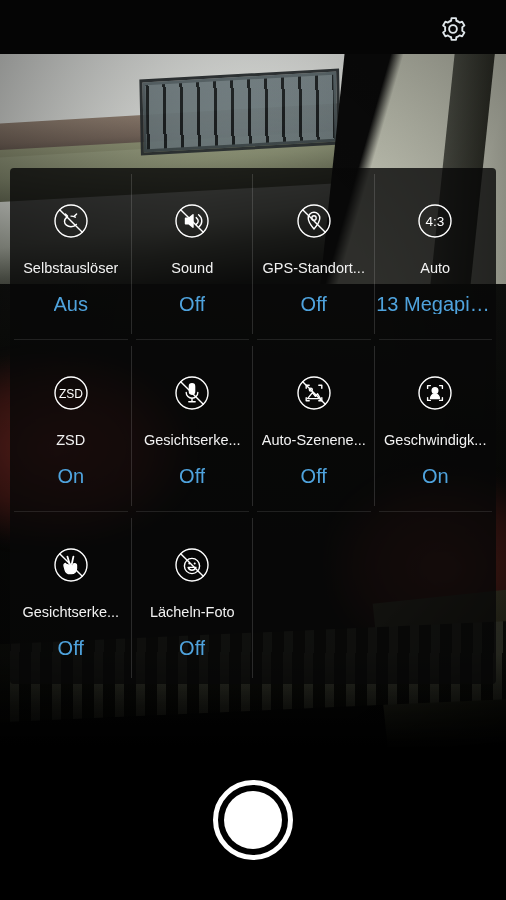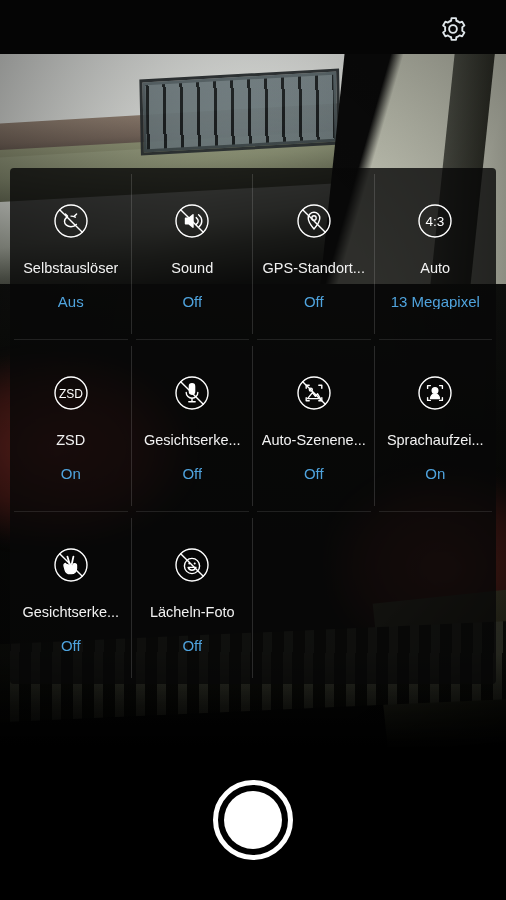--- a/index.html
+++ b/index.html
@@ -202,21 +202,21 @@
     font-size: 14.5px;
     line-height: 1;
     max-width: 116px;
     white-space: nowrap;
     overflow: hidden;
     text-overflow: ellipsis;
     margin-bottom: 18px;
   }
   .cell-value {
     color: #4fa3dd;
-    font-size: 15px;
+    font-size: 20px;
     line-height: 1;
     text-align: center;
     max-width: 118px;
     white-space: nowrap;
     overflow: hidden;
     text-overflow: ellipsis;
   }
 
   
   #bottombar {
@@ -371,21 +371,21 @@
 
     <div class="setting-cell">
       <div class="cell-icon">
         <svg width="42" height="42" viewBox="0 0 42 42" fill="none" stroke="#ffffff" stroke-width="1.4" stroke-linecap="round" stroke-linejoin="round">
           <circle cx="21" cy="21" r="16"></circle>
           <path d="M13.6 16.4v-2.8h2.8M28.4 16.4v-2.8h-2.8M13.6 25.6v2.8h2.8M28.4 25.6v2.8h-2.8"></path>
           <circle cx="21" cy="18.6" r="2.8" fill="#ffffff" stroke="#ffffff"></circle>
           <path d="M16.6 26.6c0-2.7 2-4.6 4.4-4.6s4.4 1.9 4.4 4.6z" fill="#ffffff" stroke="#ffffff"></path>
         </svg>
       </div>
-      <div class="cell-label">Sprachaufzei...</div>
+      <div class="cell-label">Geschwindigk...</div>
       <div class="cell-value">On</div>
     </div>
 
     <div class="setting-cell">
       <div class="cell-icon">
         <svg width="42" height="42" viewBox="0 0 42 42" fill="none" stroke="#ffffff" stroke-width="1.4" stroke-linecap="round" stroke-linejoin="round">
           <circle cx="21" cy="21" r="16"></circle>
           <path d="M17.4 12.6l2.2 7.2M23.4 12.6l-1.6 7.4" stroke-width="1.8"></path>
           <path d="M15.6 19.4c-1.2.4-1.8 1.5-1.5 2.7l1 3.6c.6 2.3 2.6 3.9 5 3.9h1.4c2.8 0 5-2.2 5-5v-3.2c0-1-.8-1.8-1.8-1.8s-1.8.8-1.8 1.8" fill="#ffffff" stroke="#ffffff"></path>
           <path d="M9.7 9.7l22.6 22.6"></path>

